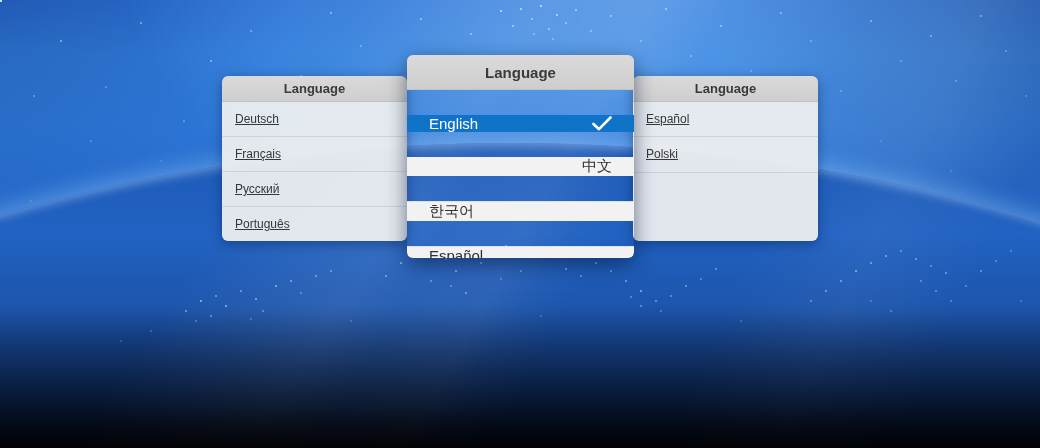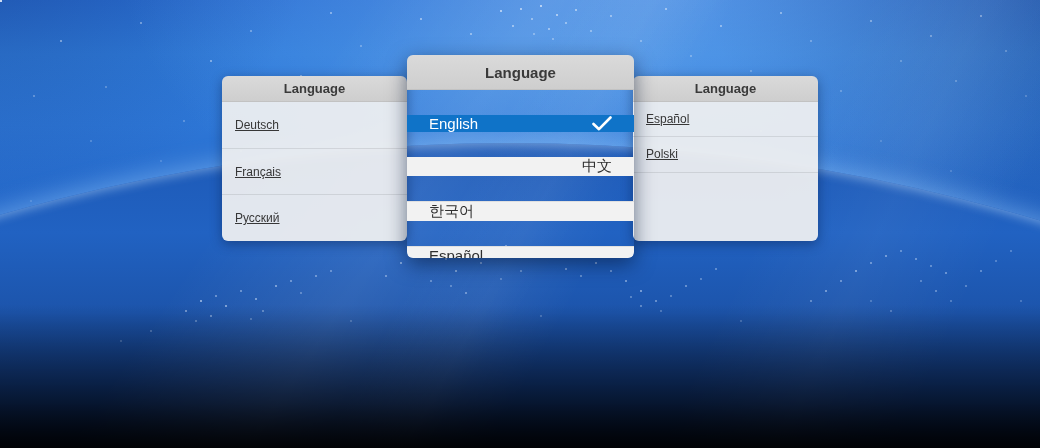--- a/index.html
+++ b/index.html
@@ -115,20 +115,23 @@
     <div class="hdr">Language</div>
     <div class="row">
         <span>Deutsch</span>
       </div>
     <div class="row">
         <span>Français</span>
       </div>
     <div class="row">
         <span>Русский</span>
       </div>
+    <div class="row">
+        <span>Português</span>
+      </div>
   </div>
 
   <div class="panel center-panel">
     <div class="hdr">Language</div>
     <div class="row selected">
       <span>English</span>
       <span class="check">
         <svg width="20" height="15" viewBox="0 0 20 15">
             <path d="M1.5 8 L7 13.2 L18.5 1.5" fill="none" stroke="#ffffff" stroke-width="2.6" stroke-linecap="round" stroke-linejoin="round"></path>
           </svg>

